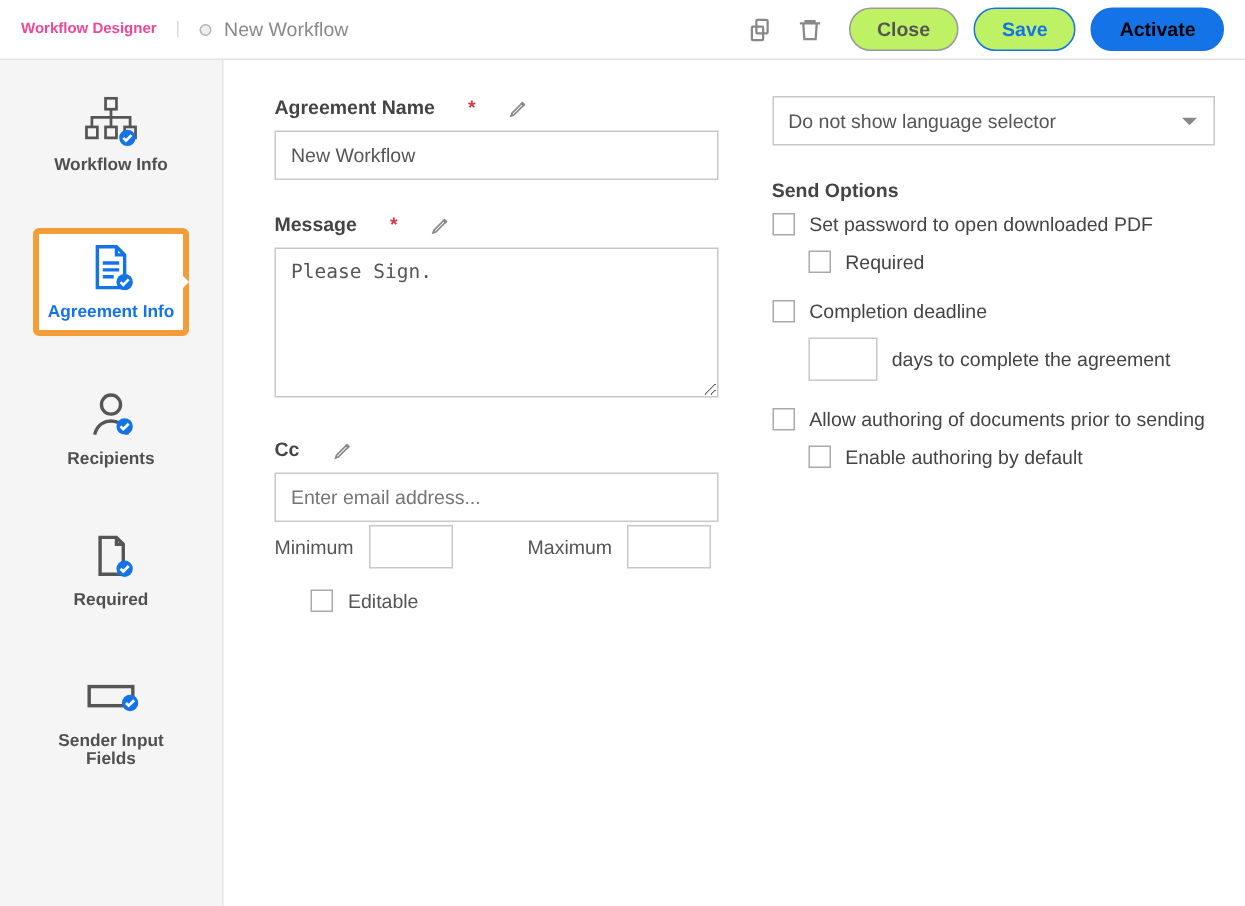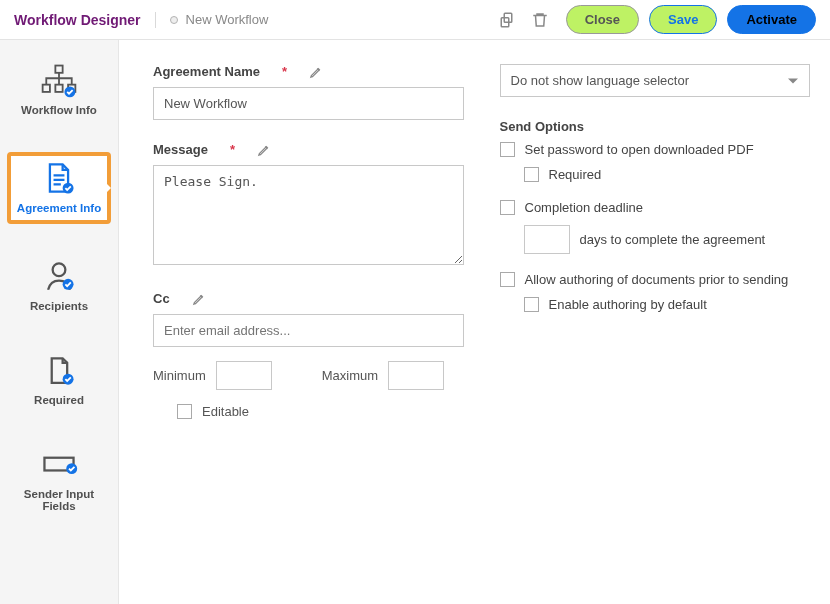--- a/index.html
+++ b/index.html
@@ -22,22 +22,22 @@
   }
   .topbar {
     height: 40px;
     display: flex;
     align-items: center;
     padding: 0 14px;
     border-bottom: 1px solid #e3e3e3;
   }
   .topbar-title {
     font-weight: 600;
-    font-size: 14px;
-    color: #701a75;
+    font-size: 10px;
+    color: #ec4899;
     padding-right: 14px;
     border-right: 1px solid #d9d9d9;
     margin-right: 14px;
   }
   .status-dot {
     width: 8px; height: 8px; border-radius: 50%;
     border: 1px solid #b3b3b3;
     background: #eee;
     margin-right: 8px;
     display: inline-block;
@@ -59,21 +59,21 @@
     background: #bef264;
     color: #555;
     font-weight: 600;
   }
   .btn-save { border-color: #1473e6; color: #1473e6; }
   .btn-primary { background: #1473e6; border-color: #1473e6; color: #000000; }
 
   .body { flex:1; display:flex; min-height:0; }
 
   .sidebar {
-    width: 119px;
+    width: 149px;
     background: #f5f5f5;
     border-right: 1px solid #e6e6e6;
     padding-top: 18px;
     display: flex;
     flex-direction: column;
     align-items: center;
     gap: 30px;
   }
   .sb-item {
     width: 104px;
@@ -266,21 +266,21 @@
         </div>
 
         <div class="section">
           <div class="field-label">
             <span>Cc</span>
             <svg class="pencil" viewBox="0 0 24 24" fill="none" stroke="currentColor" stroke-width="2">
                 <path d="M3 21l3-1 12-12-2-2L4 18l-1 3zM14 6l4 4"></path>
               </svg>
           </div>
           <input class="text-input" placeholder="Enter email address..." style="">
-          <div class="row-muted" style="margin-top:14px;">
+          <div class="row-muted" style="margin-top:2px;">
             <span>Minimum</span>
             <input class="small-input" style="">
             <span style="width:30px"></span>
             <span>Maximum</span>
             <input class="small-input" style="">
           </div>
           <div class="row-muted indent" style="margin-top:14px;">
             <span class="chk"></span>
             <span>Editable</span>
           </div>

